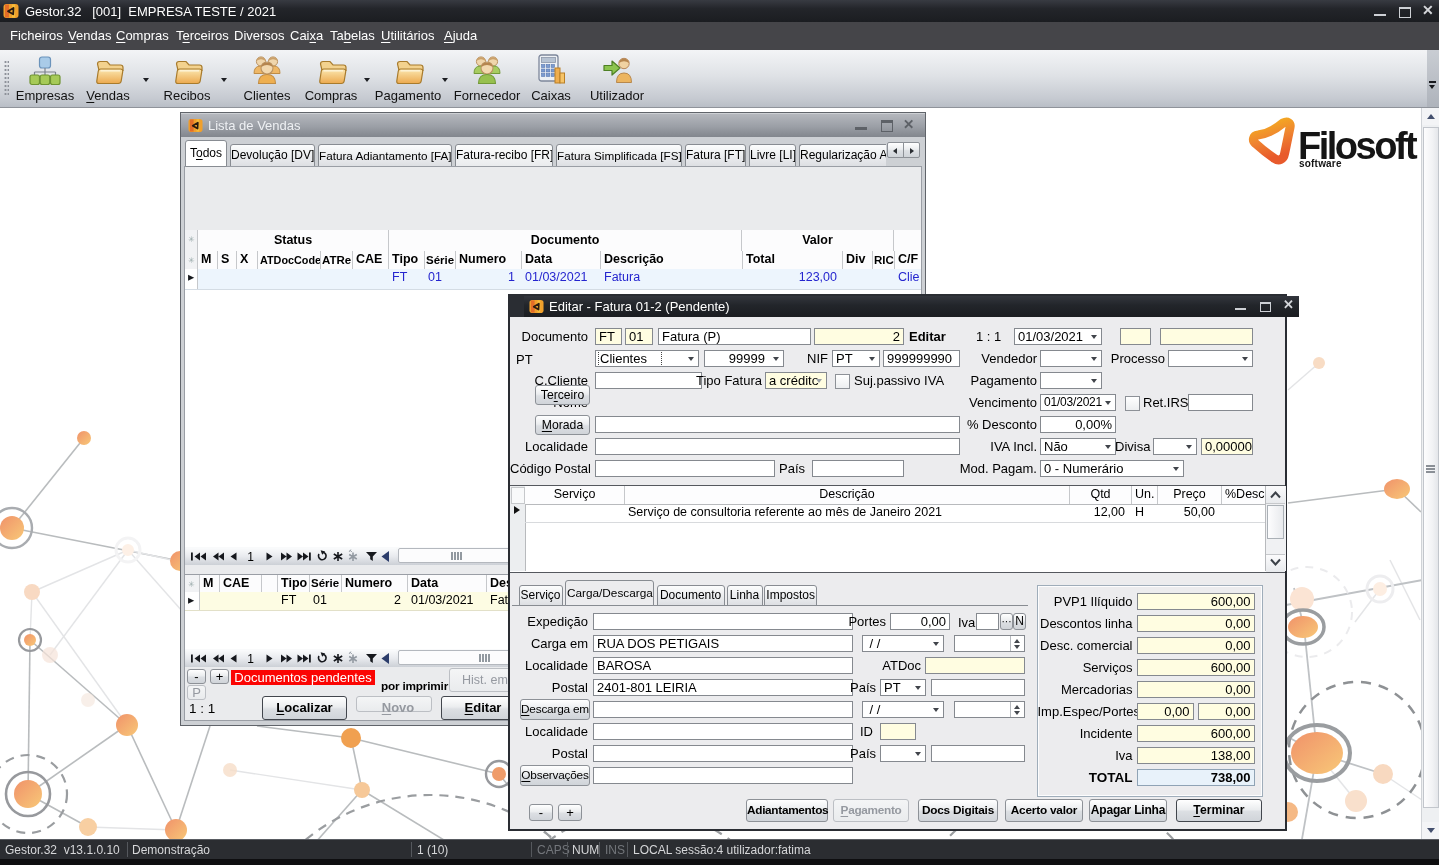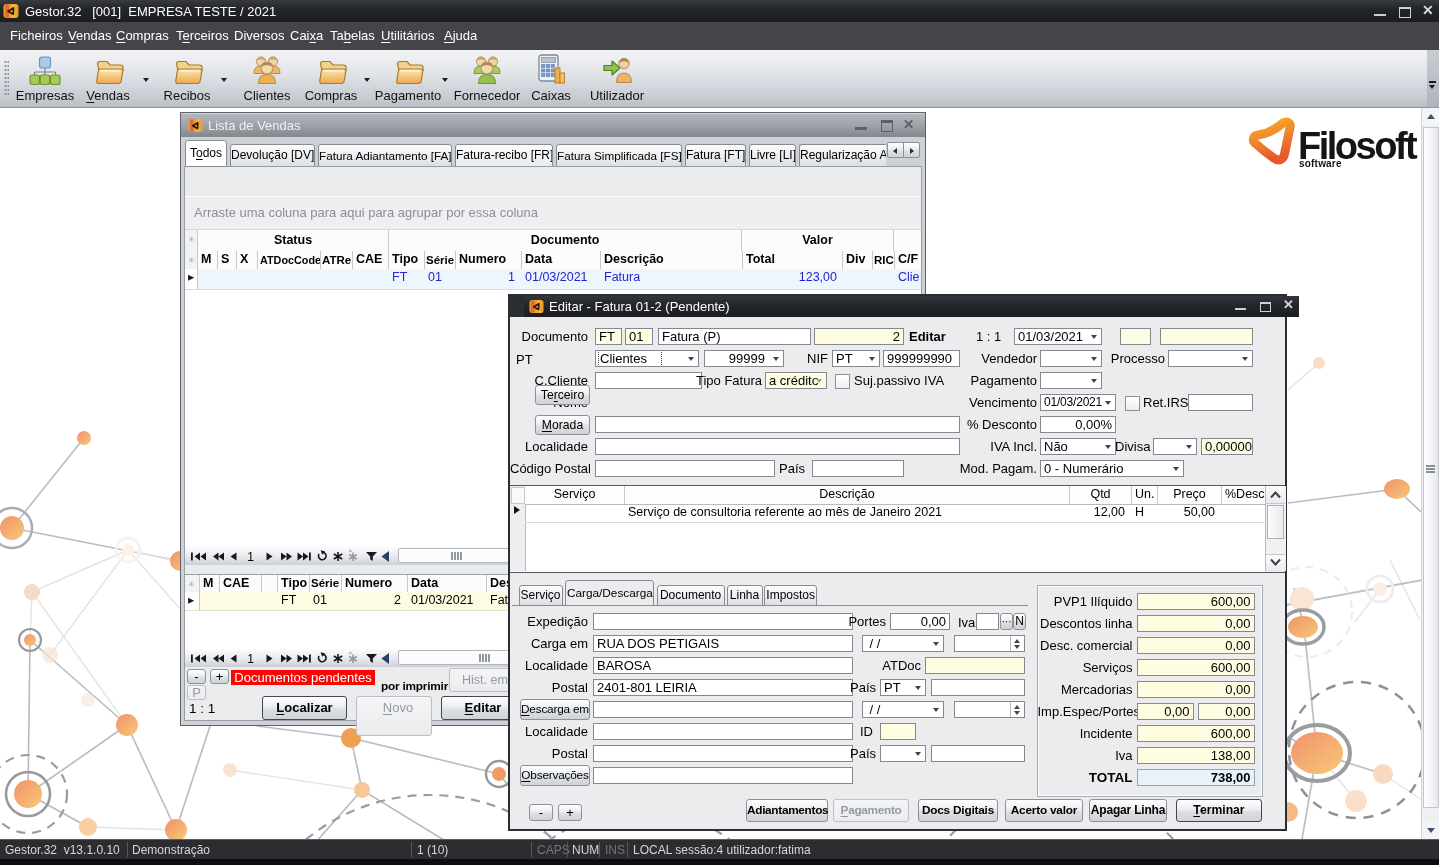--- a/index.html
+++ b/index.html
@@ -174,21 +174,20 @@
  <div class="tab" style="left:618px;top:31px;width:87px;height:23px;line-height:21px;border-right:none;border-radius:3px 0 0 0;">Regularização A</div>
  <div class="b3d" style="left:706px;top:29px;width:17px;height:16px;border-radius:2px 0 0 2px;">
         <div class="ab" style="left:5px;top:4.5px;width:0;height:0;border-top:3.5px solid transparent;border-bottom:3.5px solid transparent;border-right:4.5px solid #2a2d32;"></div>
       </div>
  <div class="b3d" style="left:722px;top:29px;width:17px;height:16px;border-radius:0 2px 2px 0;">
         <div class="ab" style="left:6px;top:4.5px;width:0;height:0;border-top:3.5px solid transparent;border-bottom:3.5px solid transparent;border-left:4.5px solid #2a2d32;"></div>
       </div>
 
  <div class="ab" style="left:3px;top:53px;width:738px;height:555px;background:#eaebed;border:1px solid #9a9ea5;box-sizing:border-box;">
 
-  <div class="ab" style="left:0;top:29px;width:736px;height:34px;background:#efeff1;border-top:1px solid #fdfdfd;border-bottom:1px solid #d6d8db;color:#8b8f95;line-height:32px;padding-left:9px;box-sizing:border-box;">Arraste uma coluna para aqui para agrupar por essa coluna</div>
 
   <div class="ab" style="left:0;top:63px;width:736px;height:317px;background:#fff;">
 
    <div class="ab" style="left:0;top:0;width:736px;height:21px;background:#fcfcfd;border-bottom:1px solid #c6c8cb;">
     <div class="cell" style="left:0;top:0;width:13px;height:21px;background:#f1f2f4;"><span style="font-size:8px;color:#9aa;">✳</span></div>
     <div class="cell hcell" style="left:13px;top:0;width:191px;height:21px;text-align:center;line-height:20px;">Status</div>
     <div class="cell hcell" style="left:204px;top:0;width:353px;height:21px;text-align:center;line-height:20px;">Documento</div>
     <div class="cell hcell" style="left:557px;top:0;width:152px;height:21px;text-align:center;line-height:20px;">Valor</div>
     <div class="cell" style="left:709px;top:0;width:27px;height:21px;border-right:none;"></div>
    </div>
@@ -271,21 +270,21 @@
   </div>
 
   <div class="b3d" style="left:2px;top:502px;width:19px;height:15px;line-height:13px;">-</div>
   <div class="b3d" style="left:25px;top:502px;width:19px;height:15px;line-height:13px;">+</div>
   <div class="ab" style="left:46px;top:503px;width:144px;height:15px;background:#fb0503;color:#fff;text-align:center;line-height:15px;font-size:13px;">Documentos pendentes</div>
   <div class="ab" style="left:196px;top:512px;font-weight:bold;font-size:11.8px;letter-spacing:-0.2px;">por imprimir</div>
   <div class="b3d bdis" style="left:264px;top:501px;width:110px;height:24px;line-height:22px;font-size:12.5px;text-align:left;padding-left:12px;">Hist. emiss</div>
   <div class="b3d bdis" style="left:2px;top:518px;width:19px;height:15px;line-height:13px;">P</div>
   <div class="ab" style="left:4px;top:534px;font-size:13.5px;">1 : 1</div>
   <div class="b3d bdark" style="left:77px;top:529px;width:85px;height:24px;line-height:22px;font-weight:bold;"><u>L</u>ocalizar</div>
-  <div class="b3d bdis" style="left:171px;top:529px;width:76px;height:40px;line-height:22px;font-weight:normal;padding-left:8px;"><u>N</u>ovo</div>
+  <div class="b3d bdis" style="left:171px;top:529px;width:76px;height:16px;line-height:22px;font-weight:bold;padding-left:8px;"><u>N</u>ovo</div>
   <div class="b3d bdark" style="left:256px;top:529px;width:84px;height:24px;line-height:22px;font-weight:bold;"><u>E</u>ditar</div>
  </div>
 </div>
 
 <div class="ab" id="weditar" style="left:508px;top:294px;width:779px;height:537px;background:#2a2d33;z-index:20;">
 
  <div class="ab" style="left:16px;top:2px;width:775px;height:21px;background:linear-gradient(#33363d,#22252a 45%,#1b1d21);">
   <svg class="ab" style="left:5px;top:3px" width="15" height="15" viewBox="0 0 16 16">
     <rect x="0.5" y="1" width="15" height="14" rx="3" fill="#f0a02c"></rect>
     <rect x="2" y="1.5" width="4" height="13" fill="#e06428" opacity="0.85"></rect>

